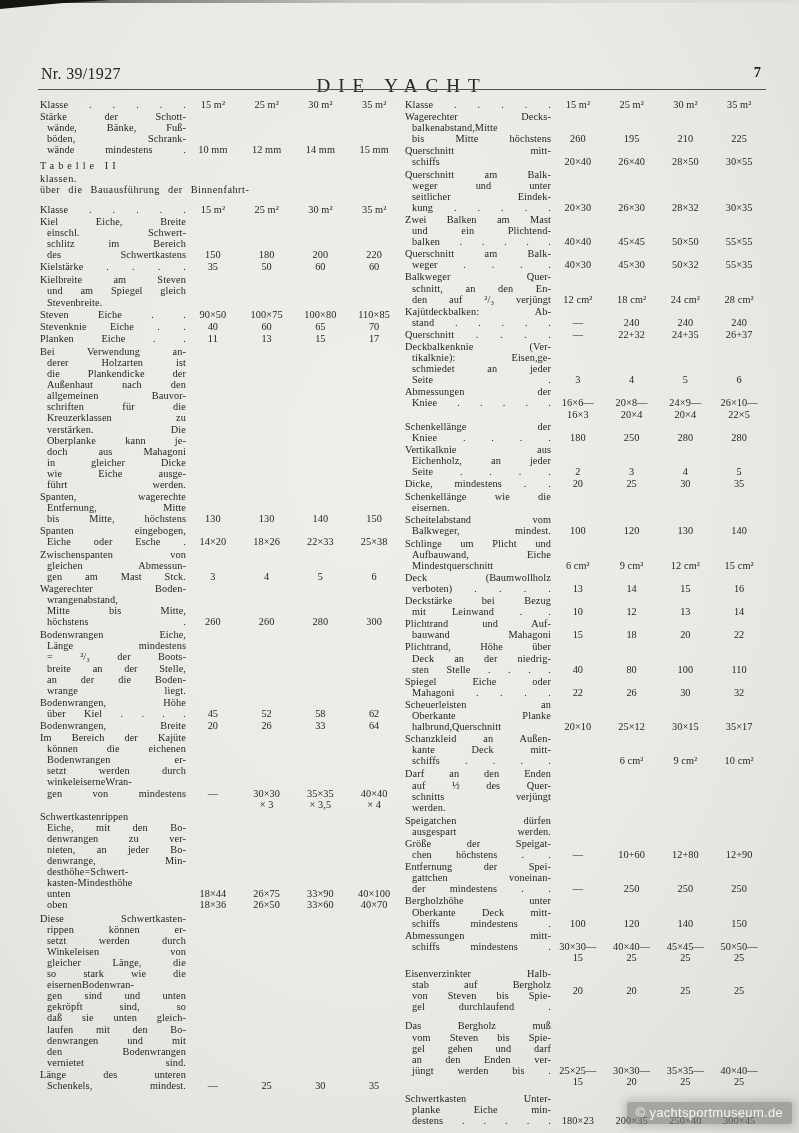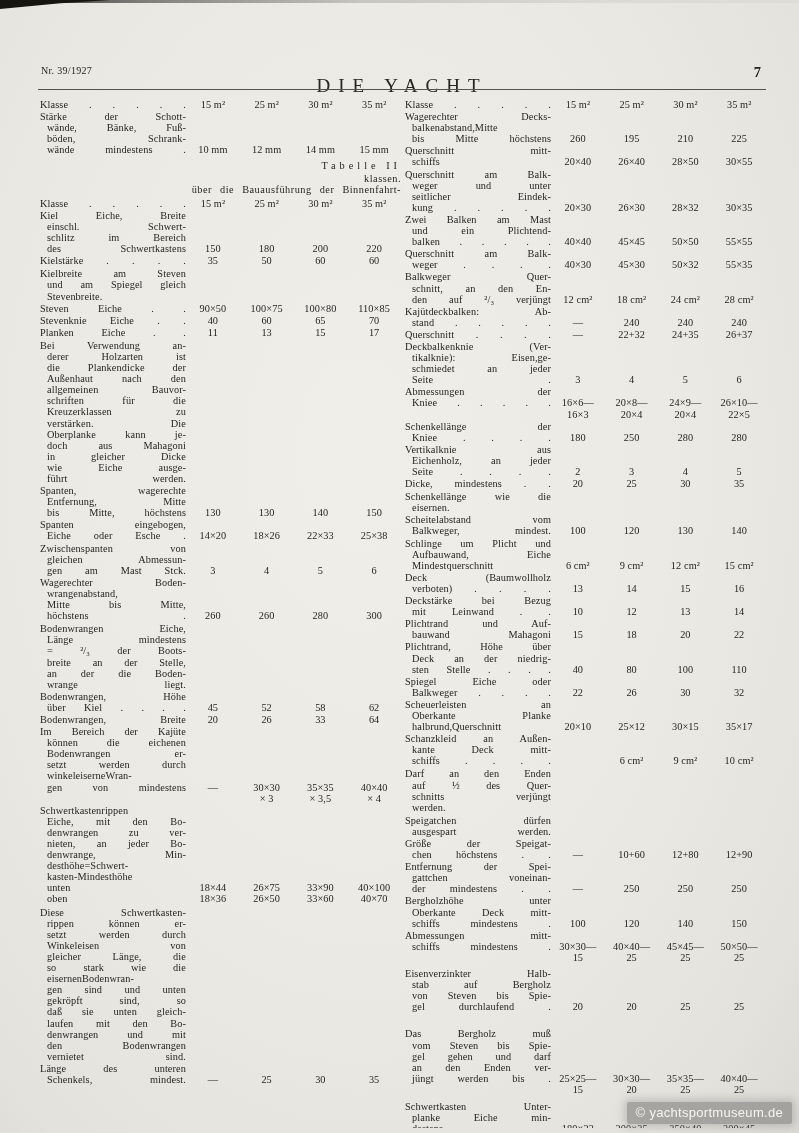--- a/index.html
+++ b/index.html
@@ -13,35 +13,35 @@
     background:radial-gradient(ellipse at 45% 40%, #efeee9 0%, #eae9e4 55%, #e3e2dd 85%, #dbdad5 100%);
     color:#262522;
   }
   
   .scan-edge-top{position:absolute;top:0;left:0;width:100%;height:3px;
     background:linear-gradient(90deg,rgba(20,20,18,.9),rgba(40,40,36,.55) 18%,rgba(90,88,84,.25) 45%,rgba(120,118,114,.12) 75%,rgba(120,118,114,.05));}
   .scan-corner-tl{position:absolute;top:0;left:0;width:110px;height:9px;background:#16150f;
     clip-path:polygon(0 0,100% 0,55% 35%,0 100%);}
   
   .header{position:absolute;top:60px;left:41px;right:36px;height:26px;}
-  .issue{position:absolute;left:0;top:5px;font-size:10px;letter-spacing:.3px;}
+  .issue{position:absolute;left:0;top:5px;font-size:16px;letter-spacing:.3px;}
   .mag-title{position:absolute;left:0;right:0;top:0;text-align:center;font-size:19px;letter-spacing:8px;font-weight:400;margin:15px;}
   .pagenum{position:absolute;right:2px;top:4px;font-size:14.5px;font-weight:700;}
   .rule{position:absolute;top:89px;left:38px;right:33px;height:0;border-top:1px solid #55534f;}
   
   .columns{position:absolute;top:98px;left:40px;right:33px;bottom:5px;display:flex;gap:4px;overflow:hidden;}
   .col{flex:1;font-size:10.3px;line-height:11.1px;letter-spacing:.1px;}
   .trow{display:flex;align-items:flex-end;margin-top:1px;}
   .tlabel{flex:0 0 139px;white-space:pre-line;text-align:justify;text-align-last:justify;
     padding-left:7px;text-indent:-7px;}
   .tvals{flex:1;display:flex;align-items:flex-end;}
   .tval{width:25%;text-align:center;white-space:pre-line;}
   .tnote{margin-top:2px;width:139px;white-space:pre-line;text-align:justify;text-align-last:justify;
     padding-left:7px;text-indent:-7px;}
-  .theading{margin:5px 0 3px;text-align:right;}
+  .theading{margin:5px 0 9px;text-align:left;}
   .h-title{letter-spacing:4px;margin-bottom:1px;}
   .h-sub{letter-spacing:.5px;word-spacing:5px;}
   
   .watermark{
     position:absolute;right:7px;bottom:9px;
     font-family:"Liberation Sans","DejaVu Sans",sans-serif;
     font-size:13px;color:#f6f5f1;letter-spacing:.3px;
     background:rgba(125,124,120,.6);padding:3px 9px 4px;border-radius:2px;
     box-shadow:0 0 8px 3px rgba(125,124,120,.35);
   }
@@ -505,21 +505,21 @@
 sten Stelle . . . .</div>
           <div class="tvals">
             <div class="tval">40</div>
             <div class="tval">80</div>
             <div class="tval">100</div>
             <div class="tval">110</div>
           </div>
         </div>
         <div class="trow">
           <div class="tlabel">Spiegel Eiche oder
-Balkweger . . . .</div>
+Mahagoni . . . .</div>
           <div class="tvals">
             <div class="tval">22</div>
             <div class="tval">26</div>
             <div class="tval">30</div>
             <div class="tval">32</div>
           </div>
         </div>
         <div class="trow">
           <div class="tlabel">Scheuerleisten an
 Oberkante Planke
@@ -588,33 +588,33 @@
             <div class="tval">30×30—
 15</div>
             <div class="tval">40×40—
 25</div>
             <div class="tval">45×45—
 25</div>
             <div class="tval">50×50—
 25</div>
           </div>
         </div>
-        <div class="trow" style="margin-top: 5px;">
+        <div class="trow" style="margin-top: 5px; align-items: center;">
           <div class="tlabel">Eisenverzinkter Halb-
 stab auf Bergholz
 von Steven bis Spie-
 gel durchlaufend .</div>
           <div class="tvals">
             <div class="tval">20</div>
             <div class="tval">20</div>
             <div class="tval">25</div>
             <div class="tval">25</div>
           </div>
         </div>
-        <div class="trow" style="margin-top: 16px;">
+        <div class="trow" style="margin-top: 8px;">
           <div class="tlabel">Das Bergholz muß
 vom Steven bis Spie-
 gel gehen und darf
 an den Enden ver-
 jüngt werden bis .
 &nbsp;</div>
           <div class="tvals">
             <div class="tval">25×25—
 15</div>
             <div class="tval">30×30—

